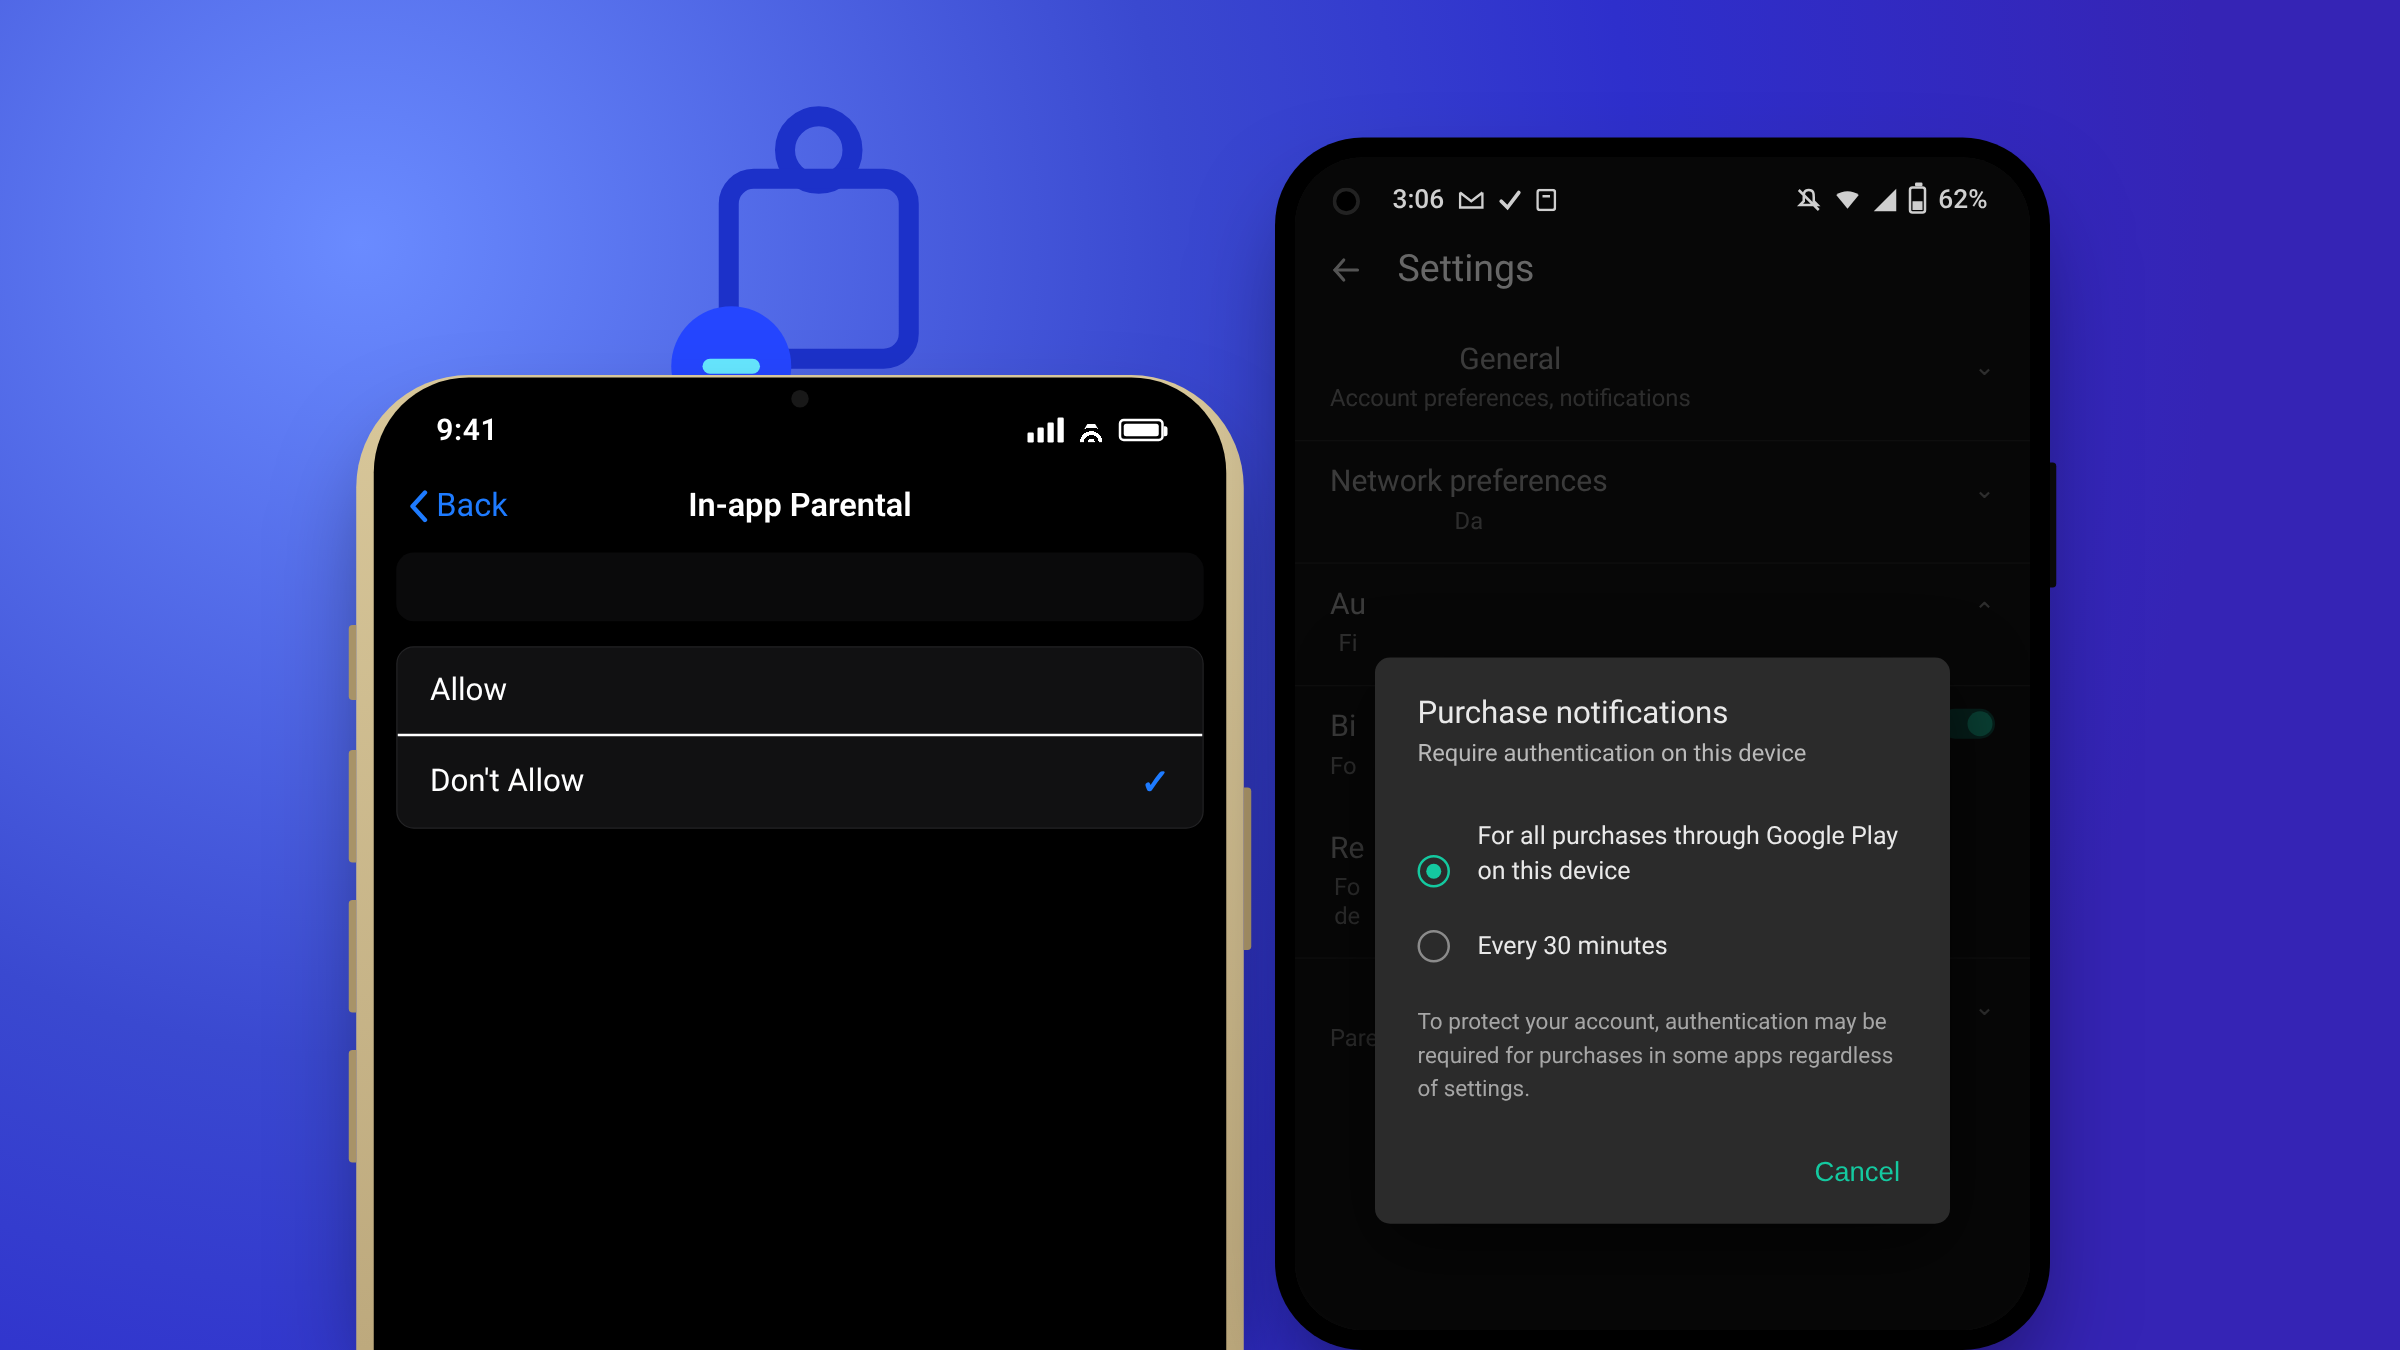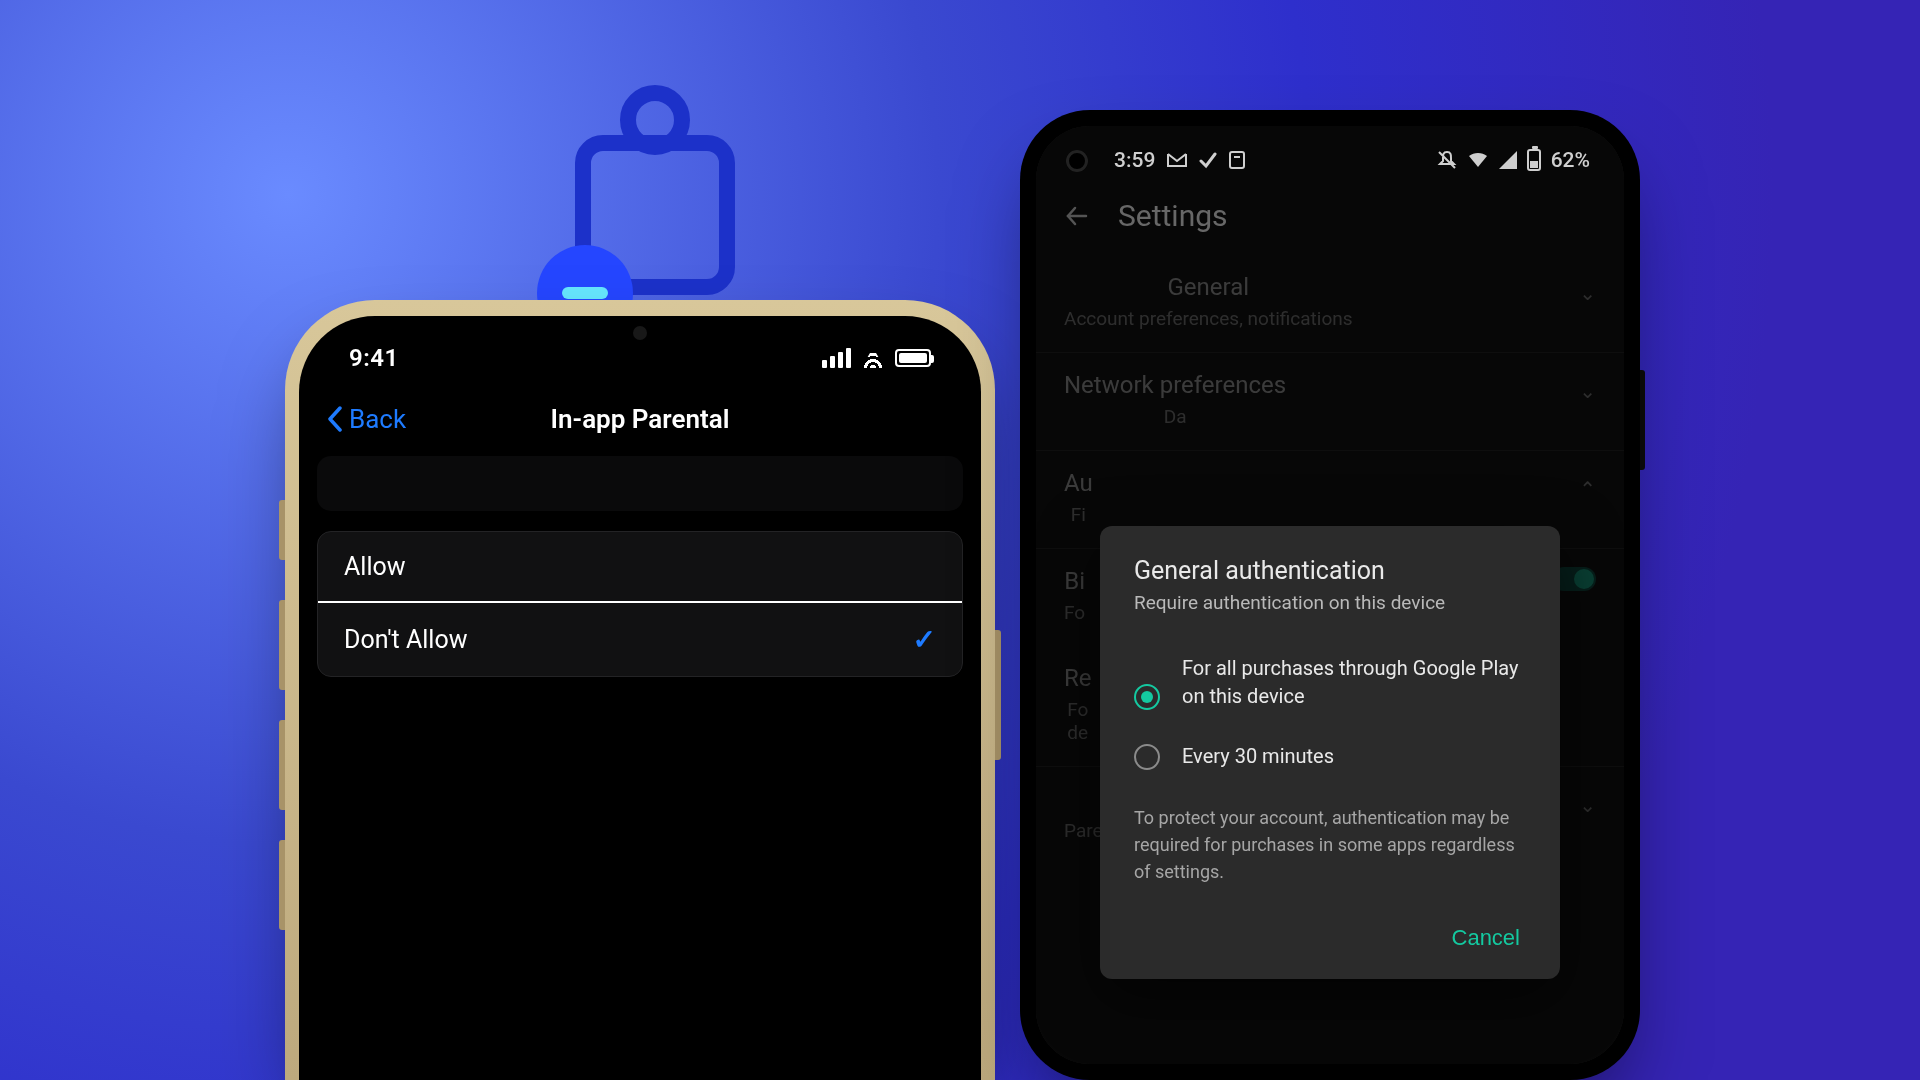--- a/index.html
+++ b/index.html
@@ -26,21 +26,21 @@
     background: #2546ff; border-radius: 50%;
     display:flex; align-items:center; justify-content:center;
   }
   .bag-dash { width: 46px; height: 12px; background:#66e7ff; border-radius:6px; }
 
   
   .iphone {
     position: absolute; left: 285px; top: 300px; width: 710px; height: 780px;
     border-radius: 90px 90px 0 0 / 90px 90px 0 0;
     background: linear-gradient(180deg,#d8c79a 0%, #bda97d 100%);
-    padding: 16px 14px 0 14px;
+    padding: 2px 14px 0 14px;
     box-shadow: 0 40px 80px -20px rgba(0,0,0,.5);
   }
   .iphone::before, .iphone::after {
     content:""; position:absolute; left:-6px; width:6px; background:#a89368; border-radius:3px 0 0 3px;
   }
   .iphone::before { top:200px; height:60px; }
   .iphone::after  { top:300px; height:100px; box-shadow: 0 120px 0 #a89368, 0 240px 0 #a89368; height:90px;}
   .iphone .side-right {
     position:absolute; right:-6px; top:330px; width:6px; height:130px; background:#a89368; border-radius:0 3px 3px 0;
   }
@@ -192,21 +192,21 @@
     </div>
   </div>
 
   <div class="pixel">
     <div class="pixel-screen">
       <div class="pixel-dim"></div>
       <div class="pixel-cam"></div>
 
       <div class="and-status">
         <div class="and-status-left">
-          <span>3:59</span>
+          <span>3:06</span>
           <span class="and-ico">
               <svg width="20" height="16" viewBox="0 0 20 16">
                 <path d="M1 2 L10 9 L19 2 M1 2 V14 H19 V2" fill="none" stroke="#cfcfcf" stroke-width="2"></path>
               </svg>
             </span>
           <span class="and-ico">
               <svg width="18" height="18" viewBox="0 0 18 18">
                 <polyline points="2,10 7,15 16,3" fill="none" stroke="#cfcfcf" stroke-width="3" stroke-linecap="round"></polyline>
               </svg>
             </span>
@@ -292,21 +292,21 @@
             <h2>Fa</h2>
             <p>Parental control, parent guide</p>
           </div>
           <span class="chev">⌄</span>
         </div>
       </div>
 
       <div class="scrim"></div>
 
       <div class="dialog">
-        <h3>General authentication</h3>
+        <h3>Purchase notifications</h3>
         <div class="sub">Require authentication on this device</div>
 
         <div class="radio-row">
           <span class="radio sel"></span>
           <span>For all purchases through Google Play on this device</span>
         </div>
         <div class="radio-row">
           <span class="radio"></span>
           <span>Every 30 minutes</span>
         </div>

